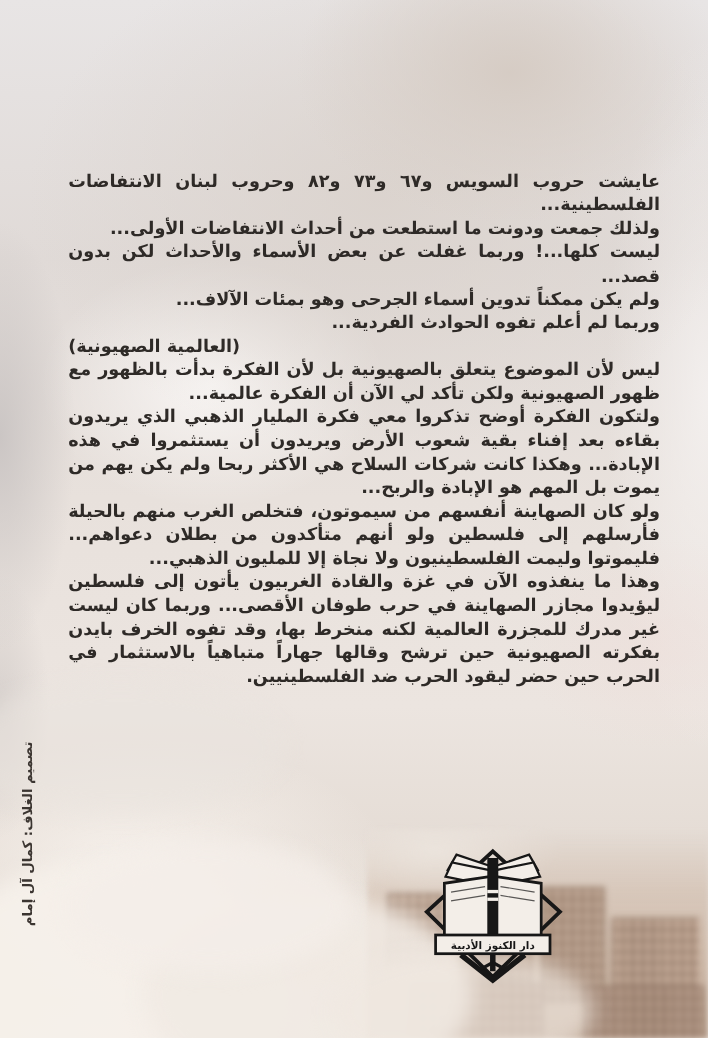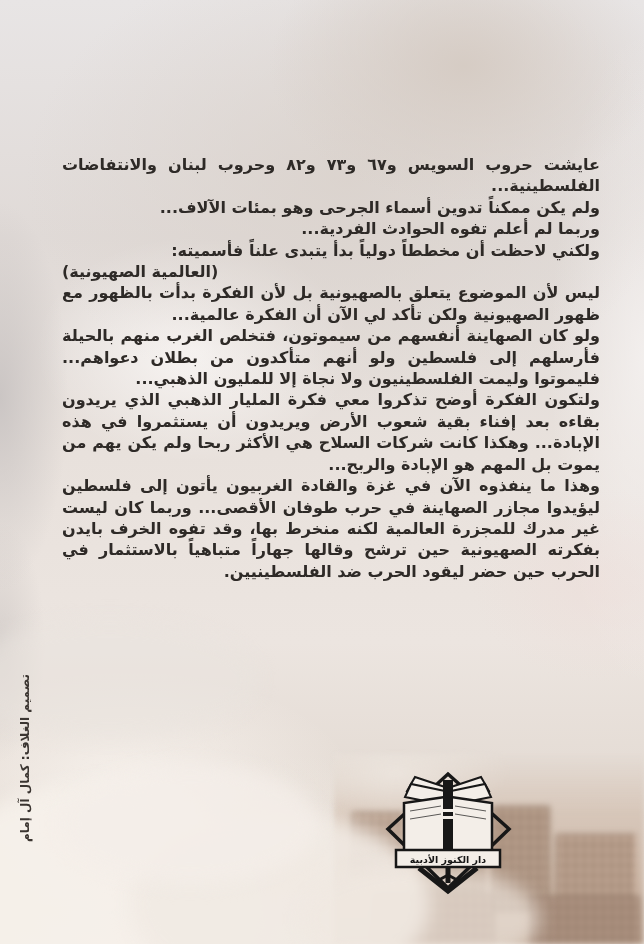--- a/index.html
+++ b/index.html
@@ -76,28 +76,29 @@
     <div class="bldg win" style="left:40px;top:140px;width:120px;height:50px;background-color:#c2a794;"></div>
   </div>
 
   <div class="dust" style="left:-70px;bottom:-70px;width:330px;height:230px;background:rgba(246,240,234,.95);"></div>
   <div class="dust" style="left:130px;bottom:-50px;width:300px;height:180px;background:rgba(241,234,227,.9);"></div>
   <div class="dust" style="left:60px;bottom:60px;width:260px;height:120px;background:rgba(244,238,232,.8);"></div>
   <div class="dust" style="left:300px;bottom:-30px;width:240px;height:110px;background:rgba(240,232,224,.65);"></div>
   <div class="dust" style="left:-40px;top:620px;width:300px;height:120px;background:rgba(233,227,223,.55);"></div>
 
   <div class="blurb">
-    <p>عايشت حروب السويس و٦٧ و٧٣ و٨٢ وحروب لبنان والانتفاضات الفلسطينية...</p>
+    <p>عايشت حروب السويس و٦٧ و٧٣ و٨٢ وحروب لبنان الانتفاضات الفلسطينية...</p>
+    <p>ولذلك جمعت ودونت ما استطعت من أحداث الانتفاضات الأولى...</p>
+    <p>ليست كلها...! وربما غفلت عن بعض الأسماء والأحداث لكن بدون قصد...</p>
     <p>ولم يكن ممكناً تدوين أسماء الجرحى وهو بمئات الآلاف...</p>
     <p>وربما لم أعلم تفوه الحوادث الفردية...</p>
-    <p>ولكني لاحظت أن مخططاً دولياً بدأ يتبدى علناً فأسميته:</p>
     <p class="centered">(العالمية الصهيونية)</p>
     <p>ليس لأن الموضوع يتعلق بالصهيونية بل لأن الفكرة بدأت بالظهور مع ظهور الصهيونية ولكن تأكد لي الآن أن الفكرة عالمية...</p>
+    <p>ولتكون الفكرة أوضح تذكروا معي فكرة المليار الذهبي الذي يريدون بقاءه بعد إفناء بقية شعوب الأرض ويريدون أن يستثمروا في هذه الإبادة... وهكذا كانت شركات السلاح هي الأكثر ربحا ولم يكن يهم من يموت بل المهم هو الإبادة والربح...</p>
     <p>ولو كان الصهاينة أنفسهم من سيموتون، فتخلص الغرب منهم بالحيلة فأرسلهم إلى فلسطين ولو أنهم متأكدون من بطلان دعواهم... فليموتوا وليمت الفلسطينيون ولا نجاة إلا للمليون الذهبي...</p>
-    <p>ولتكون الفكرة أوضح تذكروا معي فكرة المليار الذهبي الذي يريدون بقاءه بعد إفناء بقية شعوب الأرض ويريدون أن يستثمروا في هذه الإبادة... وهكذا كانت شركات السلاح هي الأكثر ربحا ولم يكن يهم من يموت بل المهم هو الإبادة والربح...</p>
     <p>وهذا ما ينفذوه الآن في غزة والقادة الغربيون يأتون إلى فلسطين ليؤيدوا مجازر الصهاينة في حرب طوفان الأقصى... وربما كان ليست غير مدرك للمجزرة العالمية لكنه منخرط بها، وقد تفوه الخرف بايدن بفكرته الصهيونية حين ترشح وقالها جهاراً متباهياً بالاستثمار في الحرب حين حضر ليقود الحرب ضد الفلسطينيين.</p>
   </div>
 
   <div class="credit">تصميم الغلاف: كمال آل إمام</div>
 
   <svg class="logo" viewBox="0 0 127 124">
     <g>
 
       <polygon points="3,58 63,3 124,58 63,117" fill="none" stroke="#171717" stroke-width="3.5"></polygon>
 

